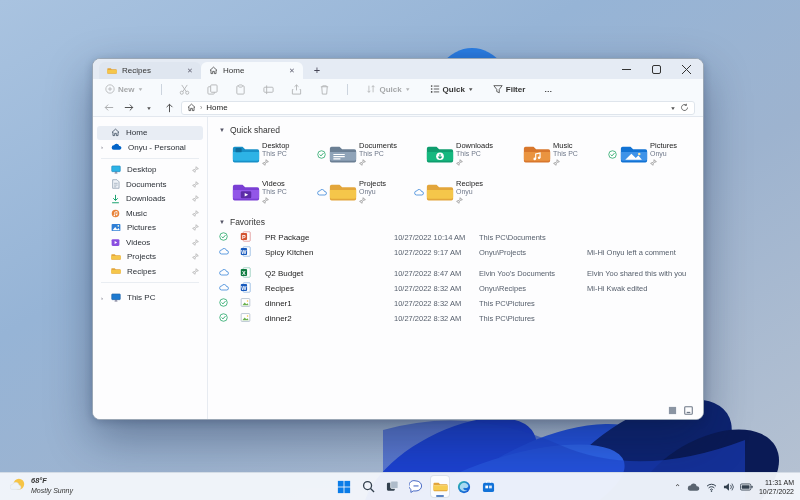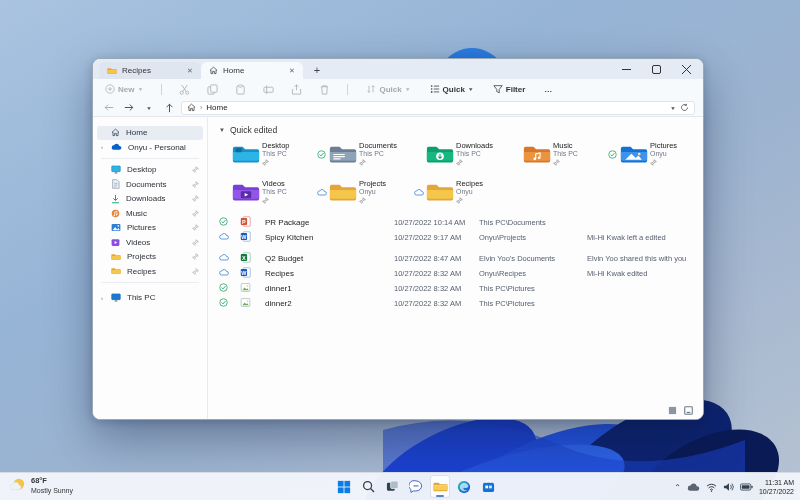--- a/index.html
+++ b/index.html
@@ -55,21 +55,21 @@
   .tile-loc { color:#70798a; font-size:7px; }
 
   .file-rows { display:flex; flex-direction:column; }
   .frow { display:grid; grid-template-columns:13px 17px 121px 77px 100px auto; align-items:center; height:15px; font-size:8px; color:#222;gap:8px; }
   .frow .fdate, .frow .floc, .frow .fact { color:#555e6b; font-size:7.5px; }
   .view-toggles { position:absolute; right:10px; bottom:4px; display:flex; gap:7px; }
 
   
   .taskbar { position:absolute; left:0; bottom:0; width:800px; height:28px; background:rgba(242,246,251,.96); border-top:1px solid #d4dce6; }
   .weather { position:absolute; left:10px; top:3px; display:flex; align-items:center; gap:5px; }
-  .weather-txt { font-size:7px; color:#333; line-height:1.3; }
+  .weather-txt { font-size:7px; color:#333; line-height:1.3;font-style:italic; }
   .weather-temp { font-weight:bold; font-size:7.5px; }
   .tb-center { position:absolute; left:334px; top:2px; display:flex; gap:4px; }
   .task-ico { width:20px; height:23px; display:flex; align-items:center; justify-content:center; border-radius:4px; position:relative; }
   .task-ico.active { background:rgba(255,255,255,.8); box-shadow:inset 0 0 0 1px rgba(160,175,195,.35); }
   .task-ico.active::after { content:""; position:absolute; bottom:1px; left:6px; width:8px; height:2px; border-radius:2px; background:#5a84c4; }
   .tray { position:absolute; right:6px; top:0; height:28px; display:flex; align-items:center; gap:6px; }
   .clock { text-align:right; font-size:7px; color:#222; line-height:1.3; }
 </style>
 </head>
 <body>
@@ -344,21 +344,21 @@
               <path d="M5 11 H9 M7 9 V11" stroke="#557" stroke-width="1"></path>
             </svg>
           <span>This PC</span>
         </div>
       </div>
 
       <div class="content">
 
         <div class="section-hd">
           <span class="sec-chev">▼</span>
-          <span>Quick edited</span>
+          <span>Quick shared</span>
         </div>
         <div class="tile-grid">
 
           <div class="tile">
             <span class="sync-slot"></span>
             <svg width="28" height="21" viewBox="0 0 32 24">
                 <path d="M1 5 Q1 3 3 3 h9 l3 3 h14 q2 0 2 2 v11 q0 2-2 2 H3 q-2 0-2-2 Z" fill="#1790c8"></path>
                 <path d="M1 9 h30 v8 q0 2-2 2 H3 q-2 0-2-2 Z" fill="#2db3e6"></path>
                 <rect x="4" y="4.5" width="7" height="5" rx="1" fill="#0e6c9c"></rect>
               </svg>
@@ -498,20 +498,24 @@
             <div class="tile-text">
               <div>Recipes</div>
               <div class="tile-loc">Onyu</div>
               <svg width="7" height="7" viewBox="0 0 10 10">
                   <path d="M6 1 L9 4 L6.5 4.5 L5 6 L4 9 L1 6 L4 5 L5.5 3.5 Z" fill="none" stroke="#777" stroke-width=".9"></path>
                 </svg>
             </div>
           </div>
         </div>
 
+        <div class="section-hd">
+          <span class="sec-chev">▼</span>
+          <span>Favorites</span>
+        </div>
         <div class="file-rows" style="margin-bottom:6px">
           <div class="frow">
             <span><svg width="9" height="9" viewBox="0 0 12 12">
                   <circle cx="6" cy="6" r="5" fill="#fff" stroke="#17a05e" stroke-width="1"></circle>
                   <path d="M3.5 6 L5.3 7.8 L8.6 4.2" fill="none" stroke="#17a05e" stroke-width="1.2"></path>
                 </svg></span>
             <span><svg width="11" height="11" viewBox="0 0 14 14">
                   <rect x="4" y="1" width="9" height="12" rx="1" fill="#fff" stroke="#c44" stroke-width=".6"></rect>
                   <rect x="1" y="2.5" width="8" height="9" rx="1.2" fill="#d35230"></rect>
                   <text x="5" y="9.6" font-size="7" font-family="Liberation Sans, sans-serif" fill="#fff" text-anchor="middle" font-weight="bold">P</text>
@@ -526,21 +530,21 @@
                   <path d="M4 9 a3.2 3.2 0 0 1 .4-6.4 A4 4 0 0 1 12 3.4 a2.8 2.8 0 0 1 .6 5.6 Z" fill="none" stroke="#2f7fd6" stroke-width="1.2"></path>
                 </svg></span>
             <span><svg width="11" height="11" viewBox="0 0 14 14">
                   <rect x="4" y="1" width="9" height="12" rx="1" fill="#fff" stroke="#48c" stroke-width=".6"></rect>
                   <rect x="1" y="2.5" width="8" height="9" rx="1.2" fill="#185abd"></rect>
                   <text x="5" y="9.6" font-size="7" font-family="Liberation Sans, sans-serif" fill="#fff" text-anchor="middle" font-weight="bold">W</text>
                 </svg></span>
             <span>Spicy Kitchen</span>
             <span class="fdate">10/27/2022 9:17 AM</span>
             <span class="floc">Onyu\Projects</span>
-            <span class="fact">Mi-Hi Kwak left a edited</span>
+            <span class="fact">Mi-Hi Onyu left a comment</span>
           </div>
         </div>
 
         <div class="file-rows" style="margin-top:4px">
           <div class="frow">
             <span><svg width="10" height="7" viewBox="0 0 16 10">
                   <path d="M4 9 a3.2 3.2 0 0 1 .4-6.4 A4 4 0 0 1 12 3.4 a2.8 2.8 0 0 1 .6 5.6 Z" fill="none" stroke="#2f7fd6" stroke-width="1.2"></path>
                 </svg></span>
             <span><svg width="11" height="11" viewBox="0 0 14 14">
                   <rect x="4" y="1" width="9" height="12" rx="1" fill="#fff" stroke="#4a8" stroke-width=".6"></rect>

